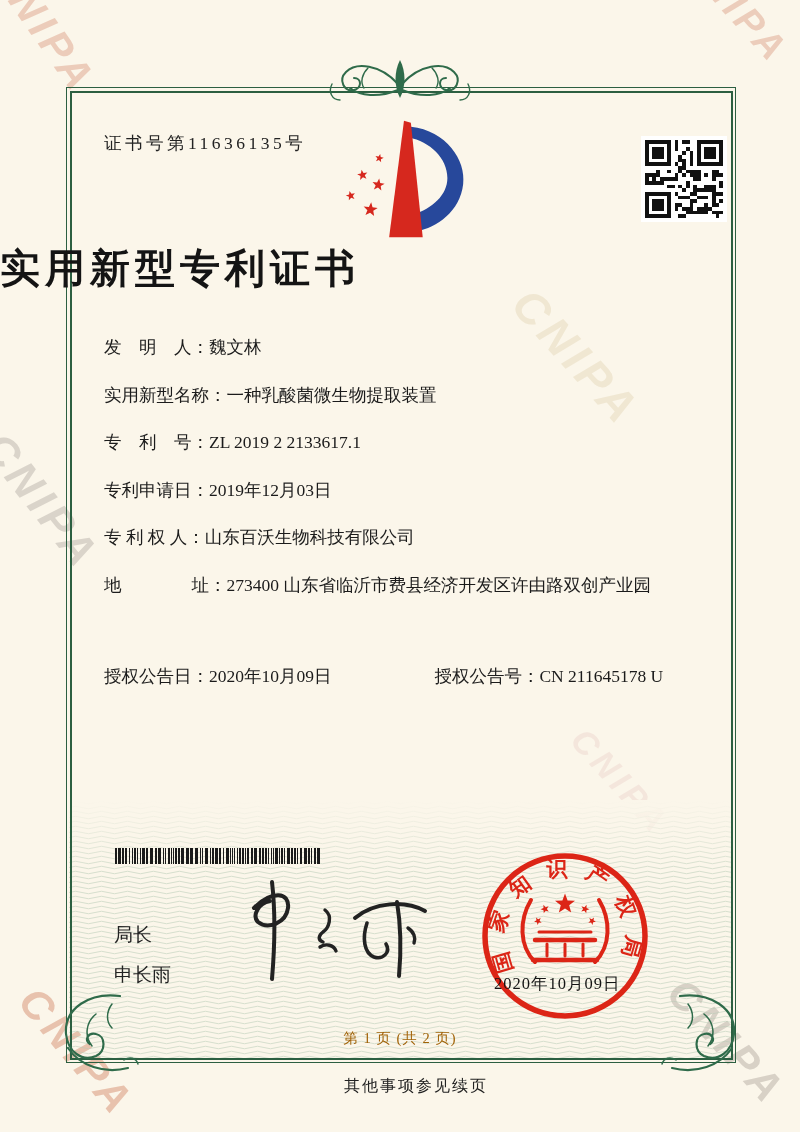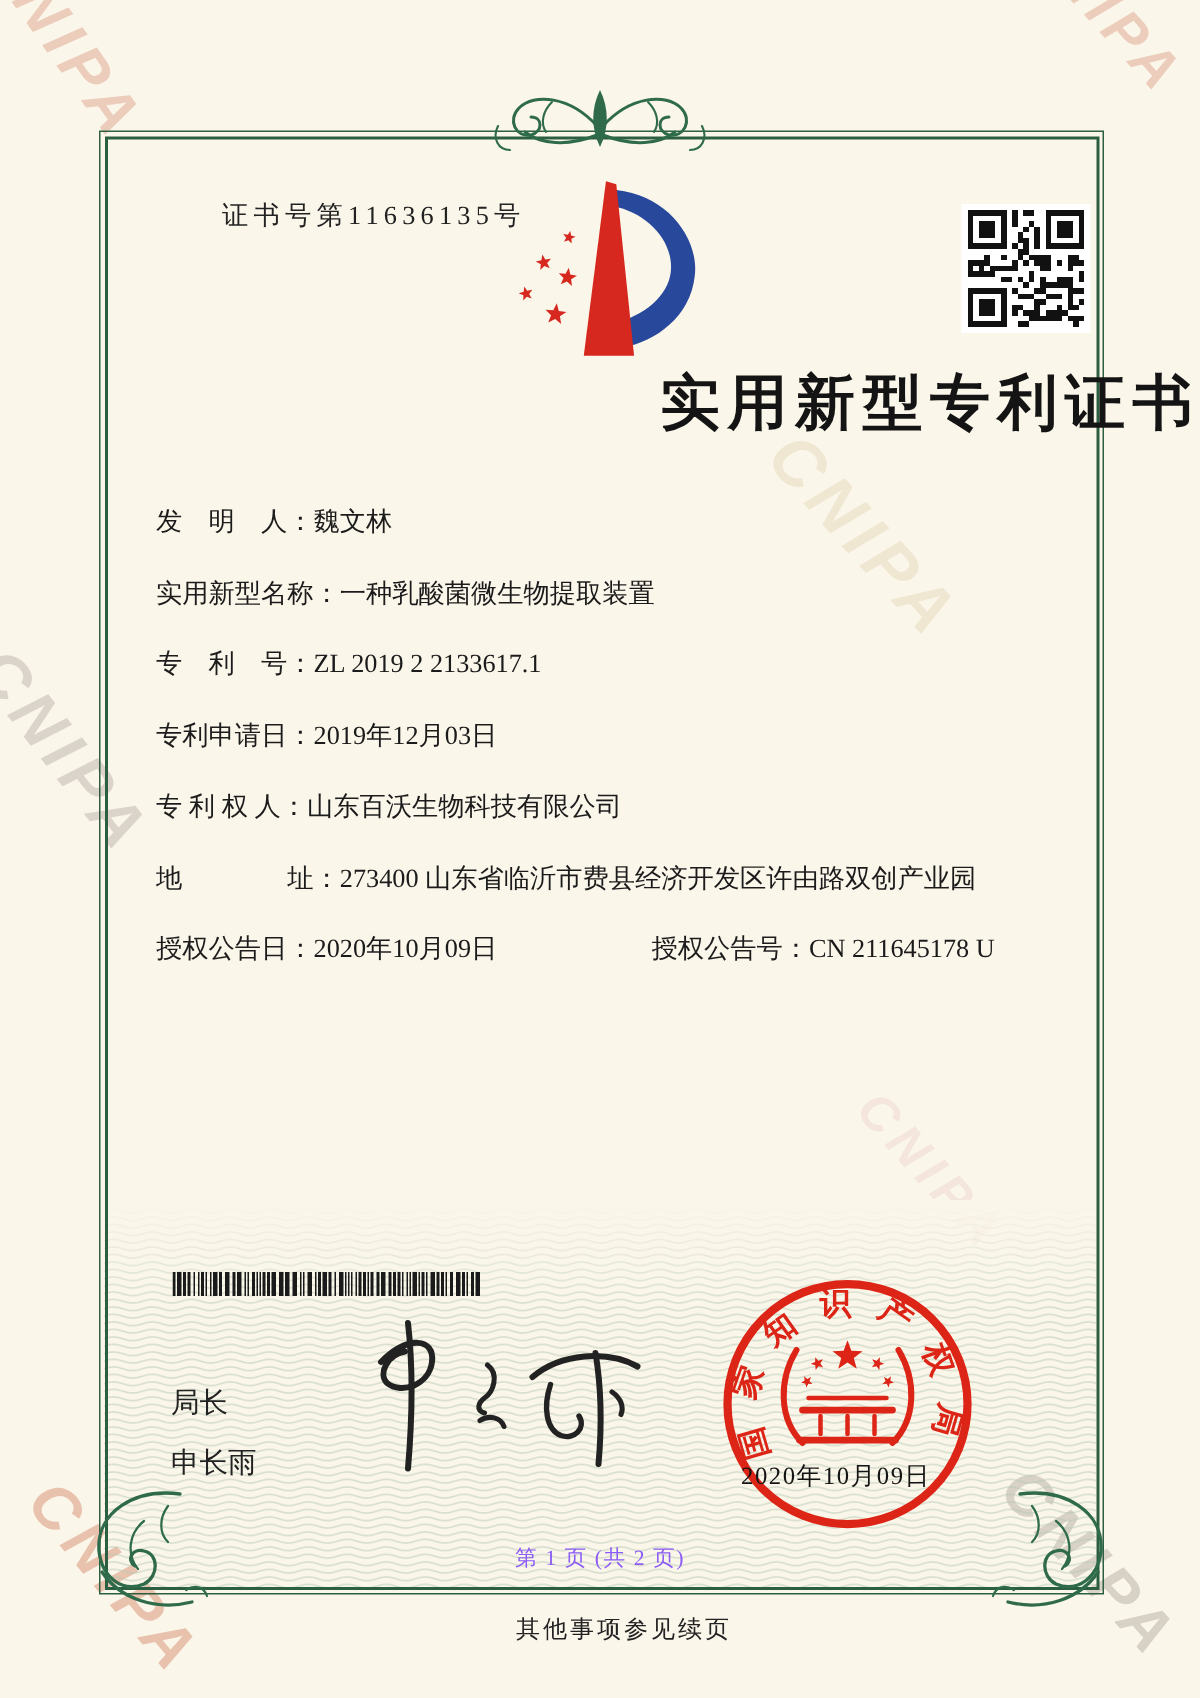--- a/index.html
+++ b/index.html
@@ -29,43 +29,43 @@
   
   .guilloche { position:absolute; left:69px; top:800px; width:662px; height:260px; overflow:hidden; }
   .guilloche-fade { position:absolute; left:0; top:0; width:100%; height:70px;
     background:linear-gradient(#fbf6ea, rgba(251,246,234,0)); }
   
   .ornament-top { position:absolute; left:318px; top:54px; }
   .corner-bl { position:absolute; left:54px; top:990px; }
   .corner-br { position:absolute; left:658px; top:990px; transform:scaleX(-1); }
   
   .certno { position:absolute; left:104px; top:131px; font-size:17.5px;
-            letter-spacing:3.5px; color:#222;margin-left:44px; }
+            letter-spacing:3.5px; color:#222; }
   .qr-wrap { position:absolute; left:641px; top:136px; width:86px; height:86px;
              background:#fff; padding:4px; }
   .logo { position:absolute; left:328px; top:118px; }
-  .doc-title { position:absolute; left:0; top:241px; width:100%; text-align:right;
+  .doc-title { position:absolute; left:0; top:241px; width:100%; text-align:left;
     font-size:40px; font-weight:bold; letter-spacing:5px; color:#141414; }
   .fields { position:absolute; left:104px; top:335px; width:622px; font-size:17.5px; }
   .frow { margin-bottom:20.5px; height:27px; white-space:nowrap; }
   .frow .lab { color:#1c1c1c; }
-  .pair1 { display:inline-block; width:326px; }
+  .pair1 { display:inline-block; width:326px;margin-top:44px; }
   .paragraphs { position:absolute; left:104px; top:651px; width:620px;
     font-size:17.5px; line-height:31px; text-align:justify; color:#191919; }
   .paragraphs p { text-indent:2em; }
   .barcode { position:absolute; left:115px; top:848px; }
   .bureau { position:absolute; left:114px; top:894px;
     font-family:"Liberation Sans","DejaVu Sans",sans-serif; font-size:19px; color:#222;margin-top:28px; }
   .bureau .b-name { margin-top:14px;font-family:Liberation Mono, monospace; }
   .signature { position:absolute; left:228px; top:876px; }
   .seal { position:absolute; left:477px; top:846px; }
   .seal-date { position:absolute; left:494px; top:973px; font-size:16.5px;
     letter-spacing:1px; color:#141414; white-space:nowrap; }
   .pageinfo { position:absolute; left:0; top:1029px; width:100%; text-align:center;
-    font-size:14.5px; color:#8b5cf6; letter-spacing:1px; }
+    font-size:14.5px; color:#a16207; letter-spacing:1px; }
   .continuation { position:absolute; left:0; top:1076px; width:100%; text-align:center;
     font-size:16px; color:#222; letter-spacing:2px;margin-left:16px; }
   svg { display:block; }
 </style>
 </head>
 <body>
 
 <div class="page">
 
   <div class="wm wm1">CNIPA</div>

